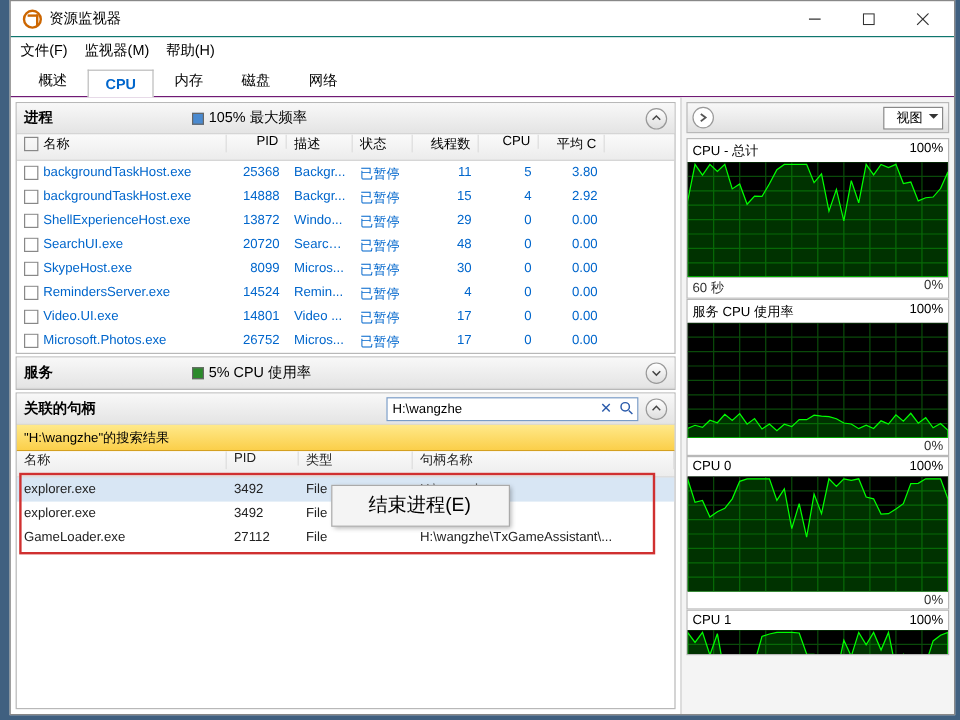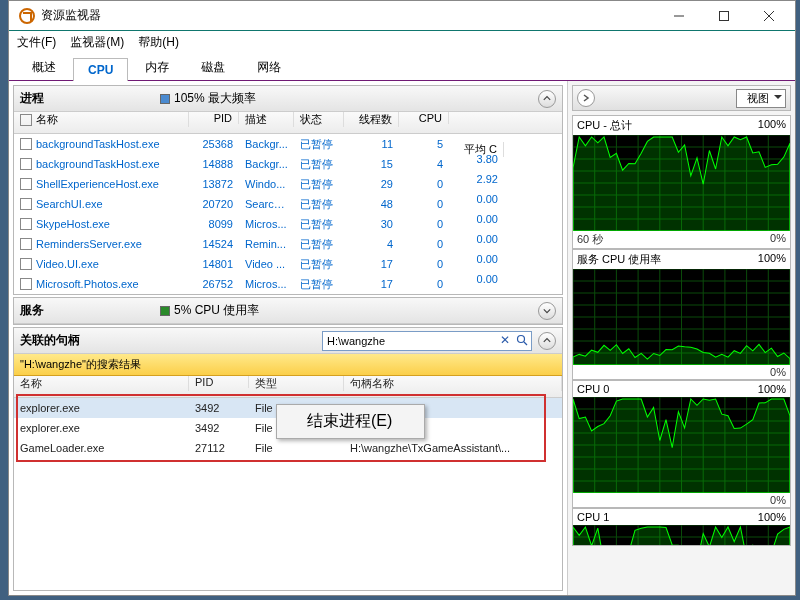--- a/index.html
+++ b/index.html
@@ -35,21 +35,21 @@
 .th { padding: 0 6px; border-right: 1px solid #ddd; white-space: nowrap; overflow: hidden; }
 .trow { display: flex; height: 20px; align-items: center; }
 .td { padding: 0 6px; white-space: nowrap; overflow: hidden; text-overflow: ellipsis; color: #0066cc; }
 .chk { width: 12px; height: 12px; border: 1px solid #888; margin-right: 4px; display: inline-block; vertical-align: middle; }
 .c-name { width: 175px; display:flex; align-items:center; }
 .c-pid { width: 50px; text-align: right; }
 .c-desc { width: 55px; }
 .c-stat { width: 50px; }
 .c-thr { width: 55px; text-align: right; }
 .c-cpu { width: 50px; text-align: right; }
-.c-avg { width: 55px; text-align: right; margin-top: 30px; }
+.c-avg { width: 55px; text-align: right; }
 
 .searchbox { position: relative; width: 210px; }
 .searchbox input { width: 100%; height: 20px; border: 1px solid #7a9cc6; font-size: 11px; padding: 0 36px 0 4px; }
 .searchbox .clr { position: absolute; right: 22px; top: 2px; color: #2a5aaa; font-size: 12px; cursor: pointer; }
 .searchbox .mag { position: absolute; right: 4px; top: 3px; width: 12px; height: 12px; }
 
 .resultbar { background: linear-gradient(#ffe98a,#fbcf4a); font-size: 11px; padding: 3px 6px; border-bottom: 1px solid #d4a020; }
 .handles .thead .th, .handles .trow .td { color: #222; }
 .h-name { width: 175px; }
 .h-pid { width: 60px; }

